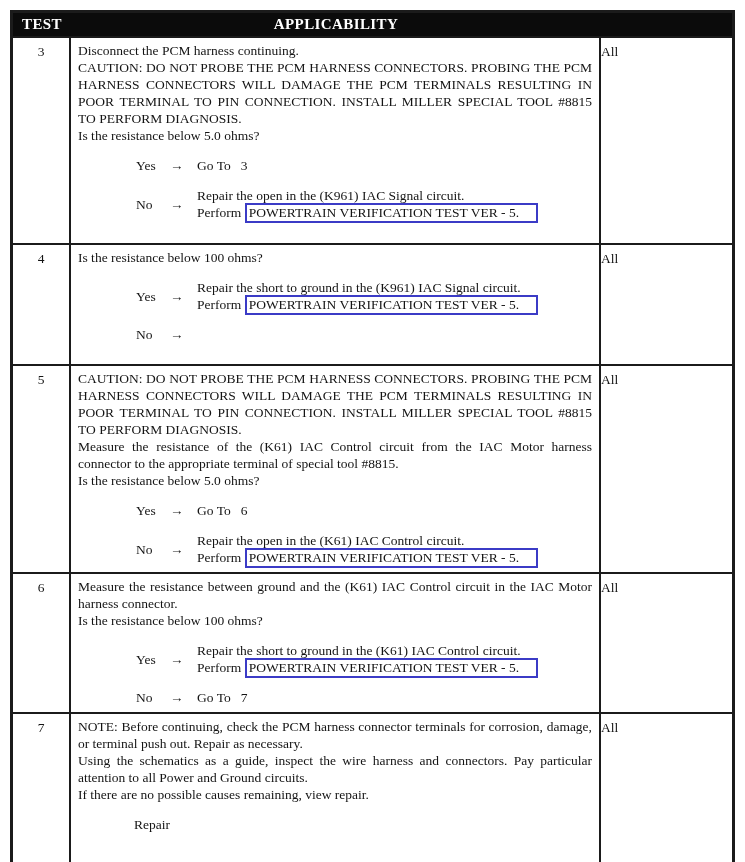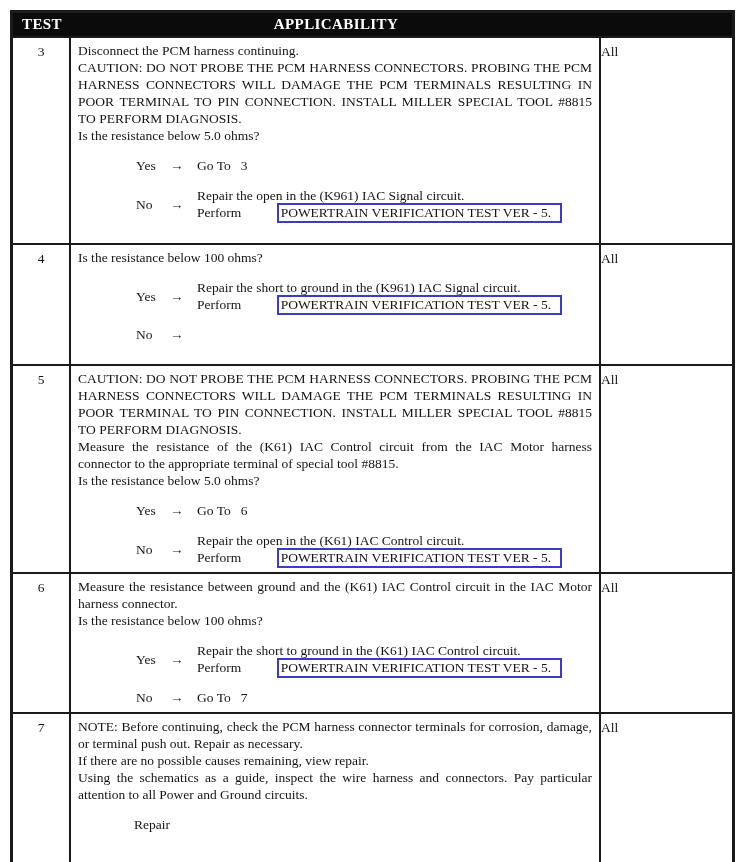--- a/index.html
+++ b/index.html
@@ -84,22 +84,21 @@
   .branch .d-arrow{
     width:27px;
     flex:0 0 auto;
   }
   .branch .d-lines{flex:1 1 auto;}
   .branch.no-arrow{display:block;}
   .branch.no-arrow .d-label{margin-left:56px;display:block;}
   .d-line{white-space:pre-wrap;}
   .link-box{
     border:2px solid var(--link-box);
-    padding:0 9px 1px 2px;
-    margin-left:32px;
+    padding:0 17px 1px 2px;
   }
 </style>
 </head>
 <body>
 
 <div class="page">
   <div class="table">
     <div class="thead">
       <div class="th">TEST</div>
       <div class="th">APPLICABILITY</div>
@@ -196,22 +195,22 @@
               </div>
             </div>
           </div>
     <div class="td td-appl">All</div>
   </div>
 
   <div class="trow">
     <div class="td td-test">7</div>
     <div class="td td-action">
             <div class="para bold">NOTE: Before continuing, check the PCM harness connector terminals for corrosion, damage, or terminal push out. Repair as necessary.</div>
+            <div class="para">Using the schematics as a guide, inspect the wire harness and connectors. Pay particular attention to all Power and Ground circuits.</div>
             <div class="para">If there are no possible causes remaining, view repair.</div>
-            <div class="para">Using the schematics as a guide, inspect the wire harness and connectors. Pay particular attention to all Power and Ground circuits.</div>
             <div class="branch no-arrow">
               <span class="d-label">Repair</span>
             </div>
           </div>
     <div class="td td-appl">All</div>
   </div>
 </div>
   </div>
 </div>
 

